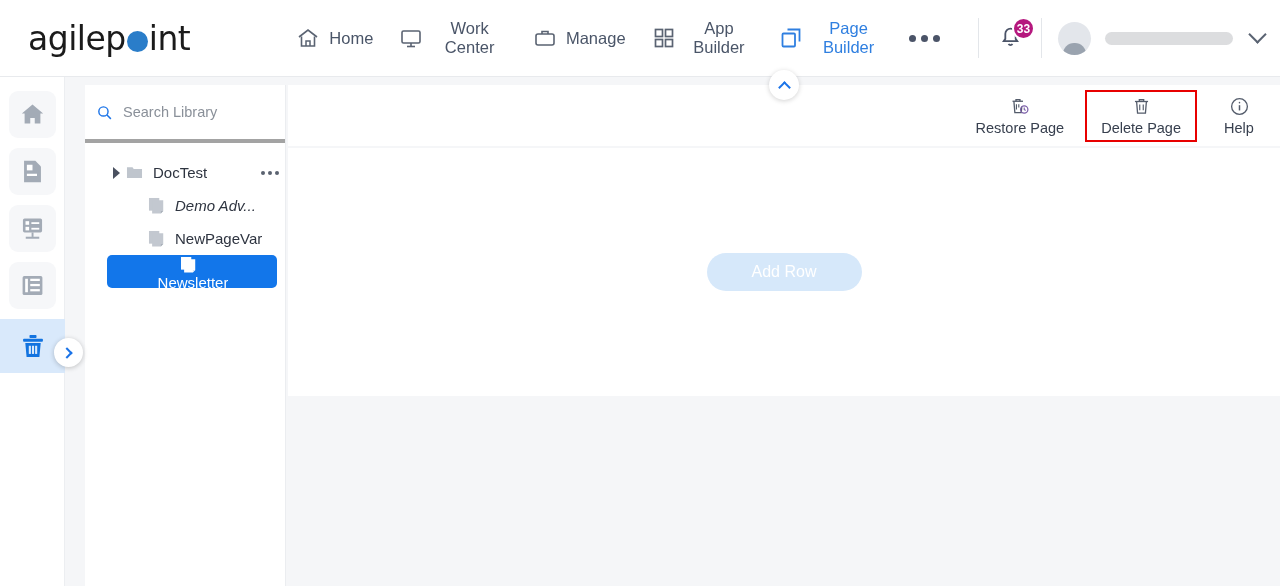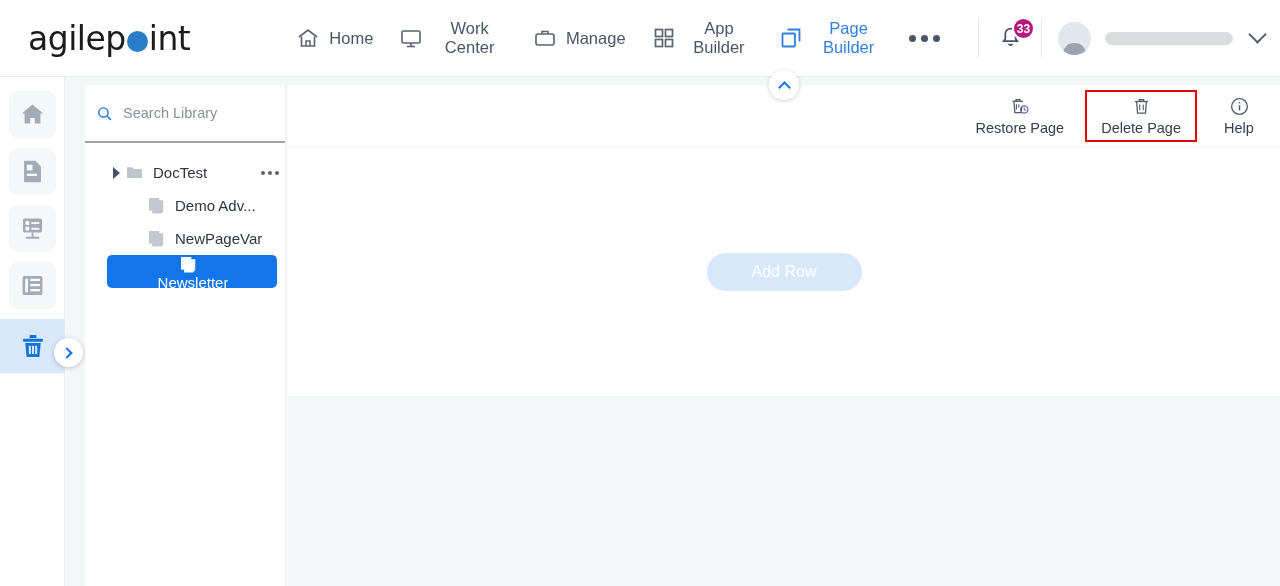--- a/index.html
+++ b/index.html
@@ -100,21 +100,21 @@
     transform:rotate(45deg); position:relative; left:-2px;
   }
 
   
   .library {
     position:absolute; top:85px; left:85px; width:201px; height:501px;
     background:#ffffff; border-right:1px solid #ebedf0;
   }
   .search-box {
     height:58px; display:flex; align-items:center; padding:0 11px;
-    border-bottom:2px solid #a3a3a3;
+    border-bottom:4px solid #a3a3a3;
   }
   .search-input {
     border:none; outline:none; font-size:14.5px; color:#5c6370;
     font-family:"Liberation Sans", sans-serif; margin-left:10px; width:150px;
     background:transparent;
   }
   .search-input::placeholder { color:#8a9099; }
 
   .tree { padding-top:13px; }
   .tree-row {
@@ -353,21 +353,21 @@
         </span>
         <span class="tree-label">DocTest</span>
         <span class="row-dots">
           <i></i>
           <i></i>
           <i></i>
         </span>
       </div>
 
 
-      <div class="tree-row" style="padding-left:45px;">
+      <div class="tree-row" style="padding-left:45px;font-style:italic;">
         <span class="tri tri-none"></span>
         <span class="tree-ico">
           <svg viewBox="0 0 24 24" width="19" height="19" fill="#c3c8d0">
             <rect x="2.5" y="2.5" width="13" height="16"></rect>
             <path d="M6.5 5.5 H20.5 V19 L17.5 22 H6.5 Z"></path>
             <path d="M20.5 19 H17.5 V22 Z" fill="#aab0ba"></path>
           </svg>
         </span>
         <span class="tree-label">Demo Adv...</span>
       </div>

